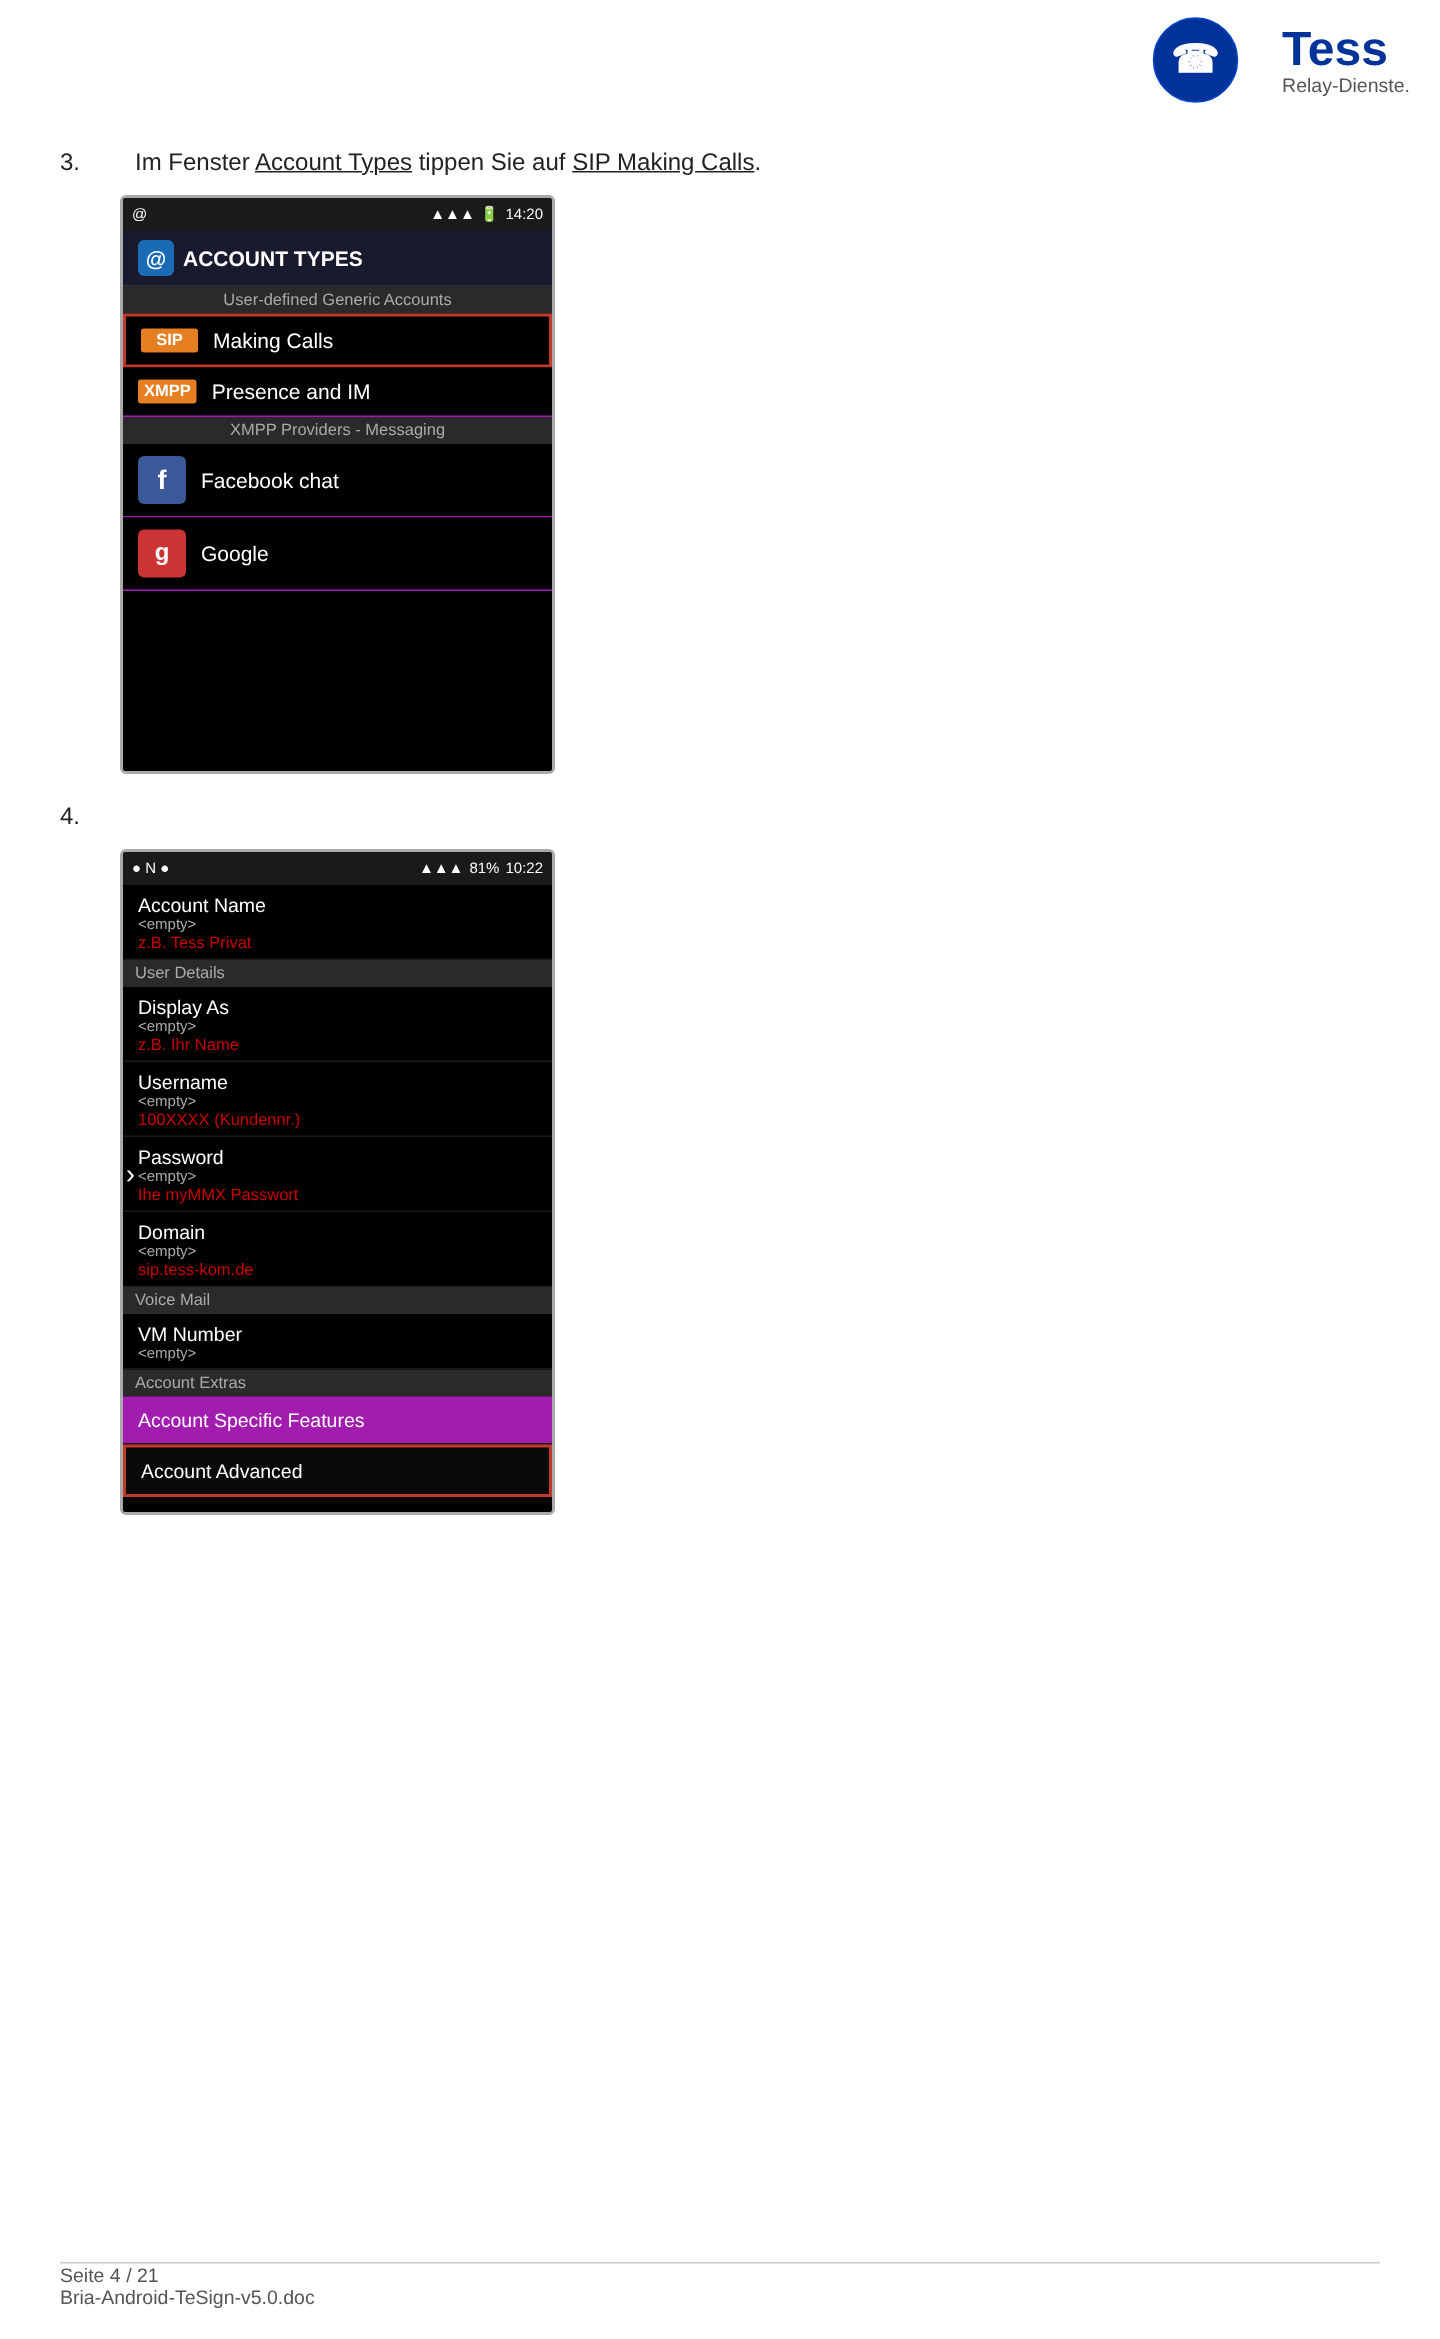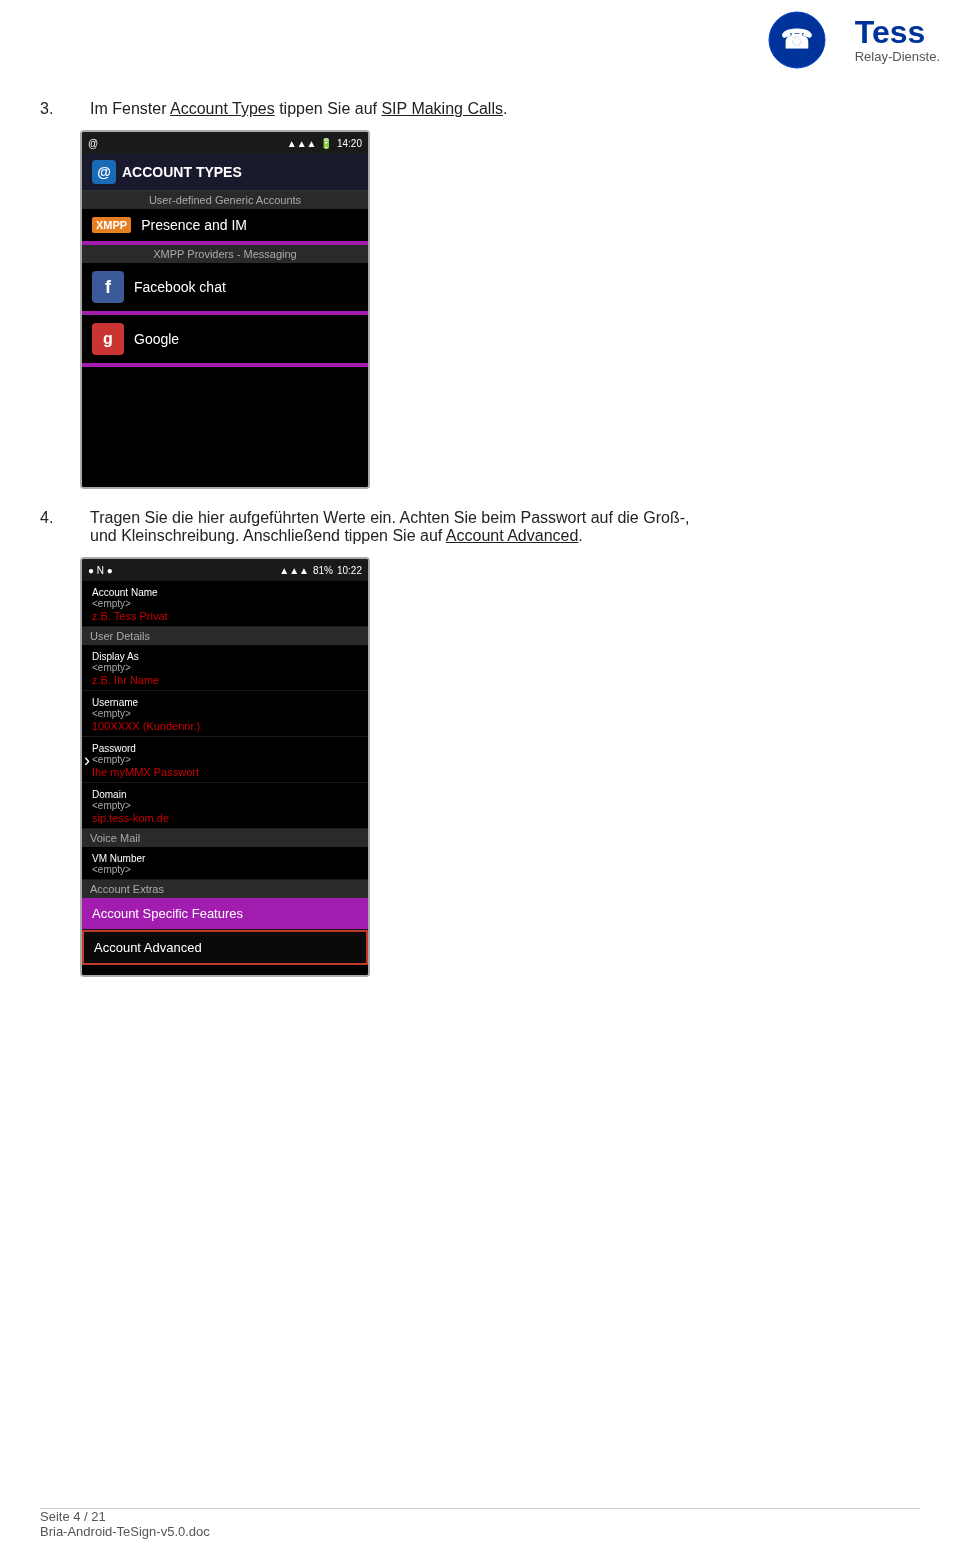--- a/index.html
+++ b/index.html
@@ -133,21 +133,21 @@
       text-align: center;
     }
 
     
     .account-item {
       background: #000;
       color: #fff;
       display: flex;
       align-items: center;
       padding: 8px 10px;
-      border-bottom: 4px solid #a21caf;
+      border-bottom: 1px solid #a21caf;
       gap: 10px;
       cursor: pointer;
     }
     .account-item.selected {
       border: 2px solid #c0392b;
     }
     .badge-sip {
       background: #e67e22;
       color: #fff;
       font-size: 11px;
@@ -225,21 +225,21 @@
       content: '›';
       position: absolute;
       left: 2px;
       top: 50%;
       transform: translateY(-50%);
       color: #fff;
       font-size: 18px;
     }
     .form-field-name {
       color: #fff;
-      font-size: 10px;
+      font-size: 13px;
       font-weight: normal;
     }
     .form-field-hint {
       color: #aaa;
       font-size: 10px;
     }
     .form-field-value {
       color: #cc0000;
       font-size: 11px;
       margin-top: 1px;
@@ -321,20 +321,24 @@
       </div>
     </div>
 
     <div class="app-title-bar">
       <div class="at-icon">@</div>
       <span>ACCOUNT TYPES</span>
     </div>
 
     <div class="section-label">User-defined Generic Accounts</div>
 
+    <div class="account-item selected">
+      <span class="badge-sip">SIP</span>
+      <span class="item-label">Making Calls</span>
+    </div>
 
     <div class="account-item">
       <span class="badge-xmpp">XMPP</span>
       <span class="item-label">Presence and IM</span>
     </div>
 
     <div class="section-label">XMPP Providers - Messaging</div>
 
     <div class="account-item">
       <div class="fb-icon">f</div>
@@ -344,24 +348,20 @@
     <div class="account-item">
       <div class="google-icon">g</div>
       <span class="item-label">Google</span>
     </div>
 
     <div style="background:#000; height:120px;"></div>
   </div>
 
   <div class="step-line" style="margin-top:16px;">
     <span class="step-num">4.</span>
-    <span class="step-text">
-      Tragen Sie die hier aufgeführten Werte ein. Achten Sie beim Passwort auf die Groß-,<br>
-      und Kleinschreibung. Anschließend tippen Sie auf <u>Account Advanced</u>.
-    </span>
   </div>
 
   <div class="phone-screenshot2">
 
     <div class="status-bar">
       <div class="status-bar-left">
         <span>● N ●</span>
       </div>
       <div class="status-bar-right">
         <span>▲▲▲</span>

